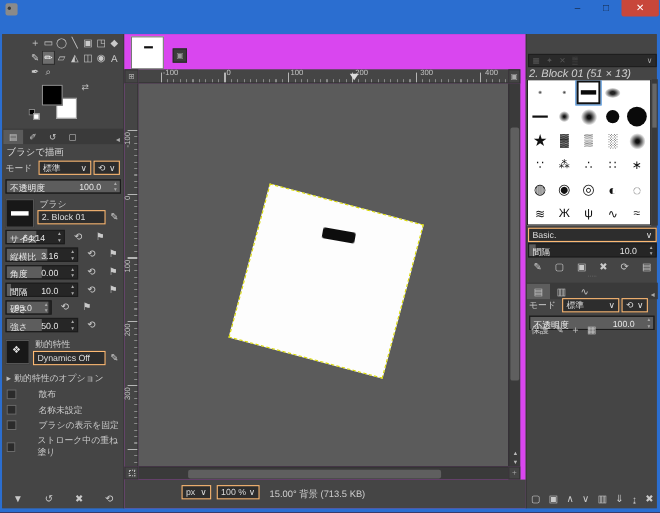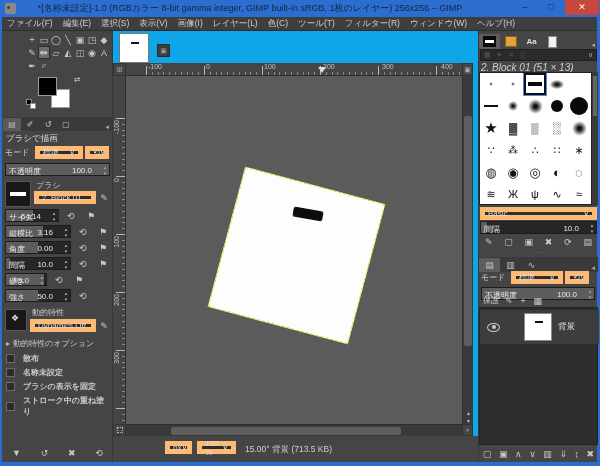--- a/index.html
+++ b/index.html
@@ -30,35 +30,35 @@
   .default-colors{position:absolute;left:-12px;top:22px;width:10px;height:10px;}
   .default-colors .b{position:absolute;left:0;top:0;width:6px;height:6px;background:#000;border:1px solid #888;}
   .default-colors .w{position:absolute;left:4px;top:4px;width:6px;height:6px;background:#fff;border:1px solid #888;}
   .dock-tabs{position:absolute;left:1px;top:86px;width:109px;height:14px;background:#3a3a3a;display:flex;align-items:flex-end;}
   .dock-tab{width:18px;height:13px;display:flex;align-items:center;justify-content:center;font-size:8px;color:#c5c5c5;}
   .dock-tab.sel{background:#5b5b5b;}
   .dock-tab-menu{margin-left:auto;color:#aaa;font-size:7px;padding-right:3px;}
   .panel-title{position:absolute;left:4px;top:102px;font-size:8.5px;color:#ddd;}
   .row{position:absolute;display:flex;align-items:center;}
   .lbl{font-size:8px;color:#ccc;}
-  .dd{background:#2d2d2d;border:5px solid #fdba74;color:#ddd;font-size:8px;display:flex;align-items:center;height:13px;padding:0 3px;justify-content:space-between;}
+  .dd{background:#2d2d2d;border:1px solid #fdba74;color:#ddd;font-size:8px;display:flex;align-items:center;height:13px;padding:0 3px;justify-content:space-between;}
   .ss{position:relative;height:13px;background:#262626;border:1px solid #1c1c1c;overflow:hidden;}
   .ss .fill{position:absolute;left:0;top:0;bottom:0;background:#5d5d5d;}
   .ss .lab{position:absolute;left:3px;top:2px;font-size:8px;color:#e8e8e8;white-space:nowrap;}
   .ss .val{position:absolute;right:17px;top:2px;font-size:8px;color:#e8e8e8;}
   .ss .st{position:absolute;right:0px;top:0;width:8px;height:13px;font-size:5px;line-height:6px;color:#aaa;text-align:center;}
   .ib{display:flex;align-items:center;justify-content:center;color:#c9c9c9;font-size:9px;}
   .thumb-box{background:#181818;border:1px solid #555;position:relative;}
   .brush-stripe{position:absolute;left:15%;top:40%;width:70%;height:20%;background:#fff;}
-  .cbrow{display:flex;align-items:center;gap:8px;font-weight:bold;}
+  .cbrow{display:flex;align-items:center;gap:20px;}
   .cb{width:9px;height:9px;background:#2b2b2b;border:1px solid #6a6a6a;}
   .tool-footer{position:absolute;left:0;bottom:2px;width:111px;height:14px;display:flex;justify-content:space-around;align-items:center;}
 
   
-  .canvas-col{position:absolute;left:111px;top:0;width:365px;height:431px;background:#0ea5e9;}
+  .canvas-col{position:absolute;left:111px;top:0;width:365px;height:431px;background:#d946ef;}
   .img-tab{position:absolute;left:6px;top:2px;width:30px;height:30px;background:#fff;border:1px solid #777;}
   .img-tab .mark{position:absolute;left:11px;top:8px;width:8px;height:2px;background:#111;}
   .tab-strip-btn{position:absolute;left:44px;top:13px;width:13px;height:13px;background:#3c3c3c;border:1px solid #2a2a2a;color:#999;font-size:7px;display:flex;align-items:center;justify-content:center;}
   .ruler-corner{position:absolute;left:0;top:32px;width:13px;height:13px;background:#454545;border:1px solid #333;color:#aaa;font-size:7px;display:flex;align-items:center;justify-content:center;}
   .h-ruler{position:absolute;left:13px;top:32px;width:336px;height:13px;background:#454545;border-bottom:1px solid #2d2d2d;
     background-image:repeating-linear-gradient(90deg,#b5b5b5 0 1px,transparent 1px 58px),repeating-linear-gradient(90deg,#8a8a8a 0 1px,transparent 1px 5.8px);
     background-size:100% 9px,100% 3px;background-position:20px 100%,20px 100%;background-repeat:no-repeat;}
   .h-ruler .rl{position:absolute;top:0px;font-size:7px;color:#c2c2c2;}
   .h-marker{position:absolute;top:4px;width:0;height:0;border-left:4px solid transparent;border-right:4px solid transparent;border-top:6px solid #ddd;}
   .hr-end-btn{position:absolute;left:349px;top:32px;width:11px;height:13px;background:#454545;border:1px solid #333;color:#aaa;font-size:7px;display:flex;align-items:center;justify-content:center;}
@@ -124,39 +124,25 @@
   .layer-thumb .mark{position:absolute;left:10px;top:7px;width:8px;height:2px;background:#111;}
   .layer-name{font-size:8.5px;color:#e5e5e5;margin-left:6px;}
   .layers-footer{position:absolute;left:0;bottom:1px;width:119px;height:15px;display:flex;justify-content:space-around;align-items:center;}
 </style>
 </head>
 <body>
 
 <div class="window">
   <div class="titlebar">
     <span class="gimp-logo"></span>
-    <div class="title-text">*[名称未設定]-1.0 (RGBカラー 8-bit gamma integer, GIMP built-in sRGB, 1枚のレイヤー) 256x256 – GIMP</div>
     <div class="winbtn btn-min">–</div>
     <div class="winbtn btn-max">□</div>
     <div class="winbtn btn-close">✕</div>
   </div>
 
-  <div class="menubar">
-      <span class="menu-item">ファイル(F)</span>
-      <span class="menu-item">編集(E)</span>
-      <span class="menu-item">選択(S)</span>
-      <span class="menu-item">表示(V)</span>
-      <span class="menu-item">画像(I)</span>
-      <span class="menu-item">レイヤー(L)</span>
-      <span class="menu-item">色(C)</span>
-      <span class="menu-item">ツール(T)</span>
-      <span class="menu-item">フィルター(R)</span>
-      <span class="menu-item">ウィンドウ(W)</span>
-      <span class="menu-item">ヘルプ(H)</span>
-    </div>
 
   <div class="content">
 
     <div class="left-dock">
       <div class="toolbox-grid">
           <span class="tool">＋</span>
           <span class="tool">▭</span>
           <span class="tool">◯</span>
           <span class="tool">╲</span>
           <span class="tool">▣</span>
@@ -374,35 +360,20 @@
         </span>
         <span class="dd" style="position:absolute;left:84px;top:5px;width:39px;">
           <span>100 %</span>
             <span>∨</span>
         </span>
         <span class="status-msg">15.00° 背景 (713.5 KB)</span>
       </div>
     </div>
 
     <div class="right-dock">
-      <div class="rtabs">
-        <div class="rtab sel">
-            <span class="brush-ic"></span>
-          </div>
-        <div class="rtab">
-            <span class="pattern-ic"></span>
-          </div>
-        <div class="rtab">
-            <span class="font-ic">Aa</span>
-          </div>
-        <div class="rtab">
-            <span class="doc-ic"></span>
-          </div>
-        <div class="rtab-menu">◂</div>
-      </div>
 
       <div class="tagrow">
         <span class="glyphs">▦ ✦ ✕ ▒</span>
         <span class="chev">∨</span>
       </div>
 
       <div class="brush-info">2. Block 01 (51 × 13)</div>
 
       <div class="brush-grid">
           <div class="bcell">
@@ -517,29 +488,20 @@
 
       <div class="row" style="left:4px;top:263px;width:110px;">
         <span class="lbl" style="margin-right:6px;">保護</span>
         <span class="lock-icons">
             <span class="ib">✎</span>
             <span class="ib">＋</span>
             <span class="ib">▦</span>
           </span>
       </div>
 
-      <div class="layer-list">
-        <div class="layer-row">
-          <span class="eye"></span>
-          <span class="layer-thumb">
-              <span class="mark"></span>
-            </span>
-          <span class="layer-name">背景</span>
-        </div>
-      </div>
 
       <div class="layers-footer">
           <span class="ib">▢</span>
           <span class="ib">▣</span>
           <span class="ib">∧</span>
           <span class="ib">∨</span>
           <span class="ib">▥</span>
           <span class="ib">⇓</span>
           <span class="ib">↨</span>
           <span class="ib">✖</span>

